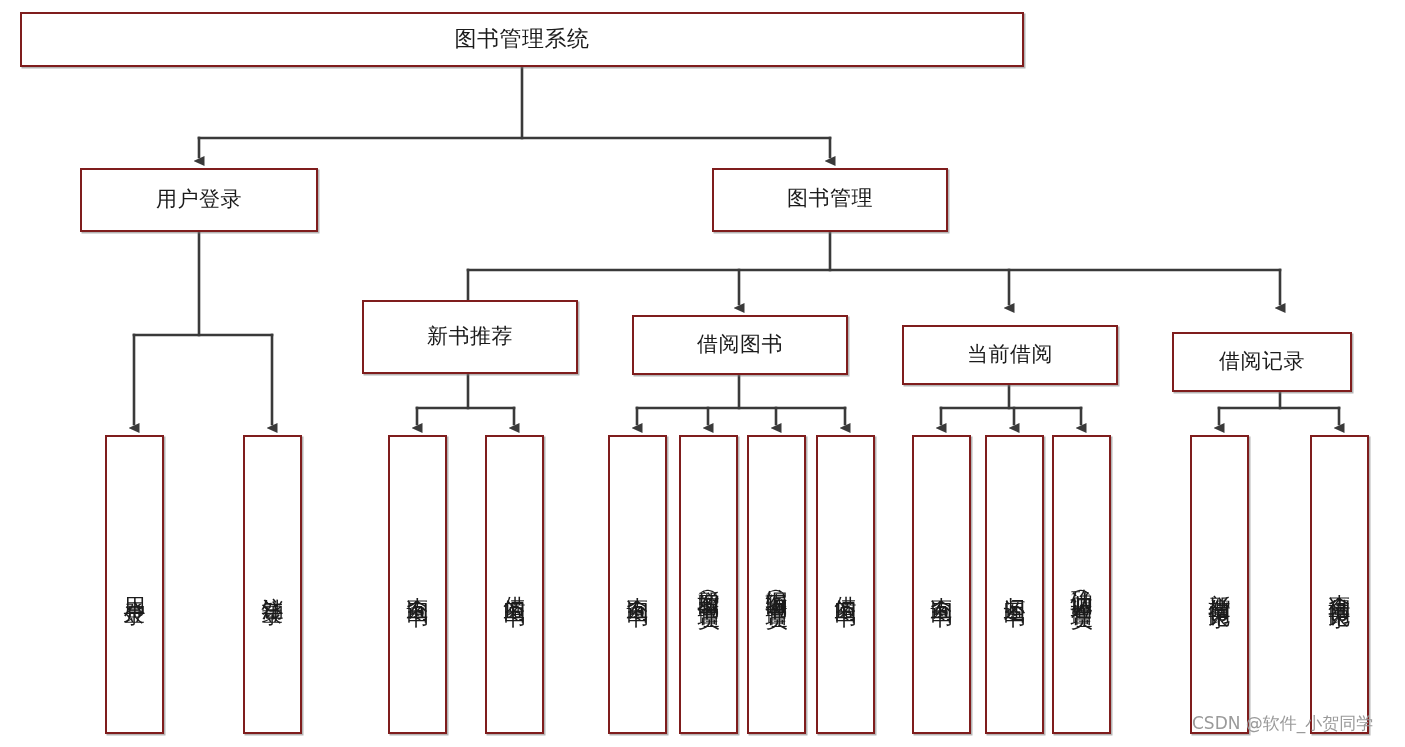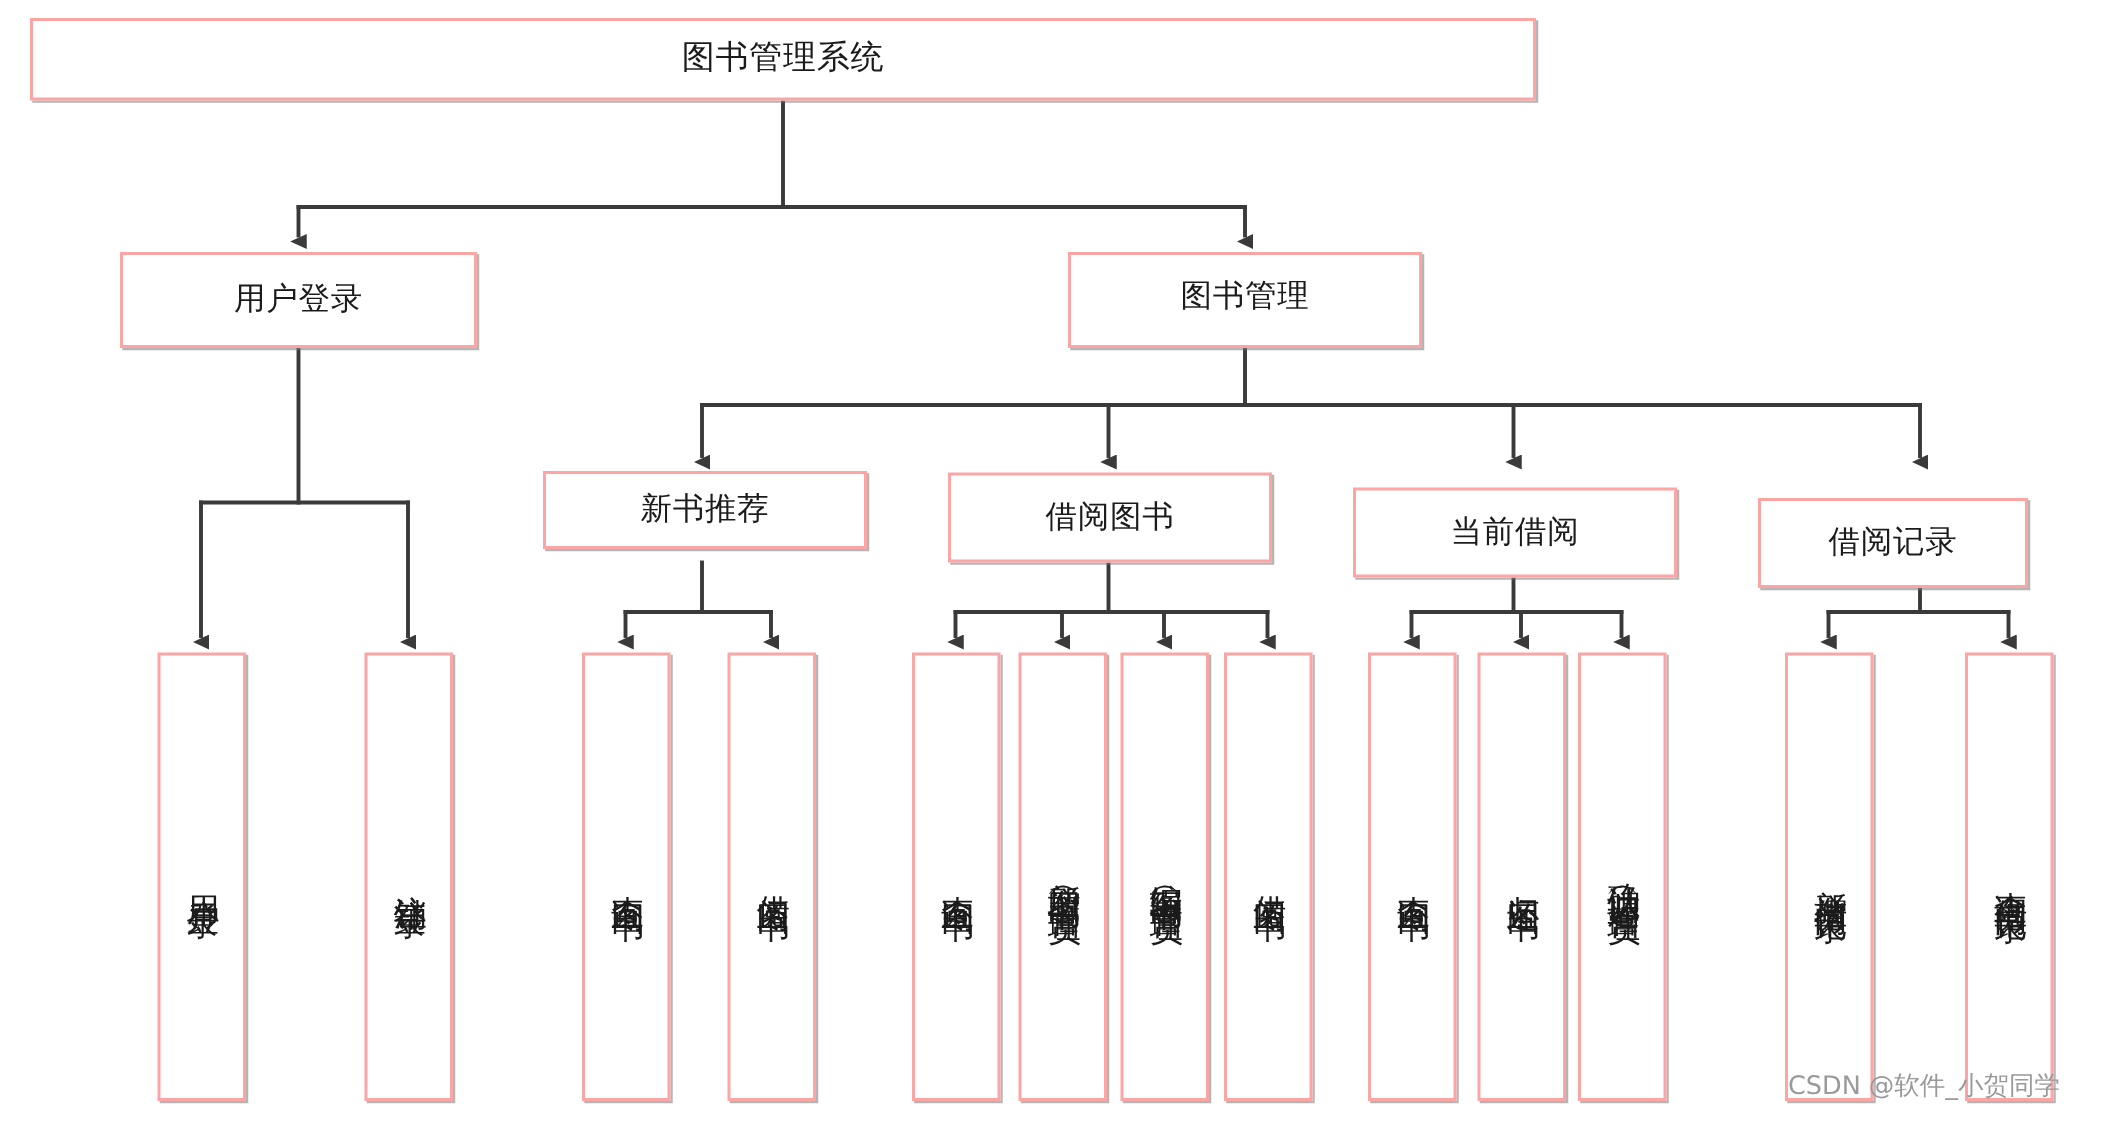--- a/index.html
+++ b/index.html
@@ -22,21 +22,21 @@
     left: 0;
     top: 0;
     width: 1405px;
     height: 747px;
     pointer-events: none;
   }
   .node {
     position: absolute;
     box-sizing: border-box;
     background: #ffffff;
-    border: 2px solid #fca5a5;
+    border: 2px solid #7f1d1d;
     box-shadow: 1.5px 1.5px 0 rgba(120,120,120,0.55);
     display: flex;
     align-items: center;
     justify-content: center;
     color: #1b1b1b;
   }
   .node .label {
     display: block;
     text-align: center;
     line-height: 1.12;
@@ -126,21 +126,21 @@
     <span class="label">图书管理系统</span>
   </div>
 
   <div class="node horizontal" style="left:80px; top:168px; width:238px; height:64px;">
     <span class="label">用户登录</span>
   </div>
   <div class="node horizontal" style="left:712px; top:168px; width:236px; height:64px;font-family:Liberation Mono, monospace;">
     <span class="label">图书管理</span>
   </div>
 
-  <div class="node horizontal" style="left:362px; top:314px; width:216px; height:52px;">
+  <div class="node horizontal" style="left:362px; top:300px; width:216px; height:74px;">
     <span class="label">新书推荐</span>
   </div>
   <div class="node horizontal" style="left:632px; top:315px; width:216px; height:60px;">
     <span class="label">借阅图书</span>
   </div>
   <div class="node horizontal" style="left:902px; top:325px; width:216px; height:60px;">
     <span class="label">当前借阅</span>
   </div>
   <div class="node horizontal" style="left:1172px; top:332px; width:180px; height:60px;">
     <span class="label">借阅记录</span>

